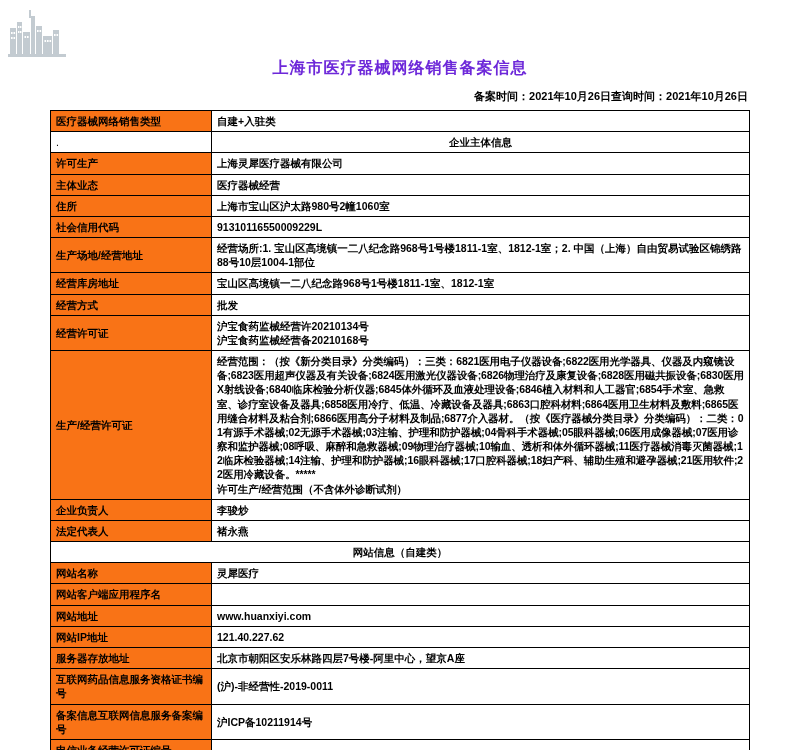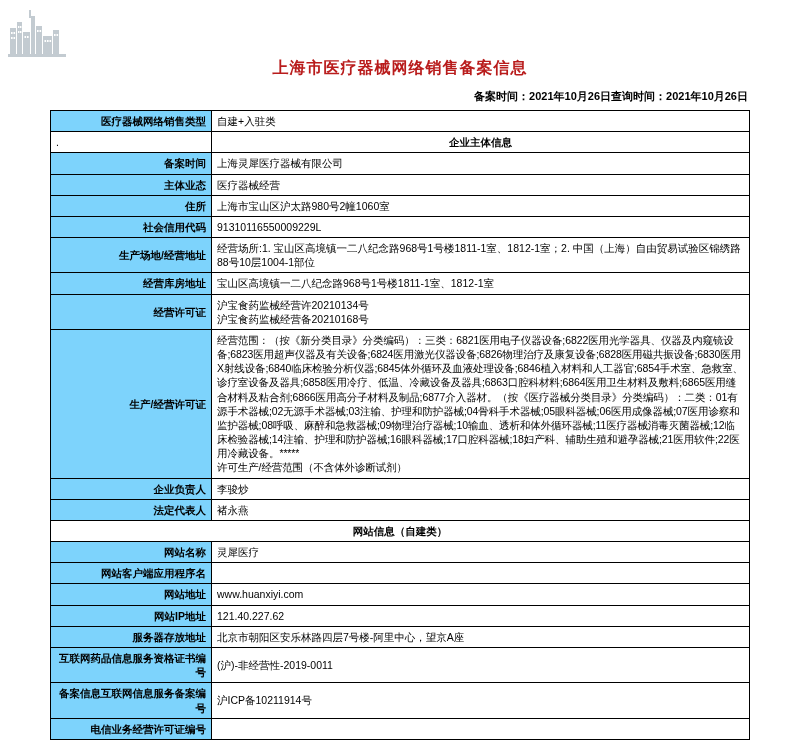--- a/index.html
+++ b/index.html
@@ -18,21 +18,21 @@
   .logo {
     position: absolute;
     left: 8px;
     top: 6px;
     width: 58px;
     height: 52px;
     opacity: 0.85;
   }
   .page-title {
     text-align: center;
-    color: #b91c1c;
+    color: #6d28d9;
     font-size: 16px;
     font-weight: bold;
     padding-top: 58px;
     letter-spacing: 1px;
   }
   .meta-row {
     display: flex;
     justify-content: flex-end;
     font-size: 11px;
     font-weight: bold;
@@ -50,31 +50,30 @@
     border: 1px solid #000;
     font-size: 10.5px;
     padding: 3px 5px;
     vertical-align: middle;
     line-height: 1.35;
     word-break: break-all;
   }
   td.label {
     width: 150px;
     font-weight: bold;
-    background: #7dd3fc;
-    text-align: right;
+    background: #f97316;
   }
   td.section {
     text-align: center;
     font-weight: bold;
     font-size: 11.5px;
     padding: 4px 0;
   }
   td.value {
-    font-weight: normal;
+    font-weight: bold;
   }
   .tiny {
     font-size: 6.6px;
     line-height: 1.18;
     letter-spacing: -0.1px;
   }
   .small-lines {
     font-size: 9px;
     line-height: 1.5;
   }
@@ -136,21 +135,21 @@
     <tr>
       <td class="label">医疗器械网络销售类型</td>
       <td class="value">自建+入驻类</td>
     </tr>
     <tr class="row-dot">
       <td>.</td>
       <td class="section">企业主体信息</td>
     </tr>
 
     <tr>
-      <td class="label">备案时间</td>
+      <td class="label">许可生产</td>
       <td class="value">上海灵犀医疗器械有限公司</td>
     </tr>
     <tr>
       <td class="label">主体业态</td>
       <td class="value">医疗器械经营</td>
     </tr>
     <tr>
       <td class="label">住所</td>
       <td class="value">上海市宝山区沪太路980号2幢1060室</td>
     </tr>
@@ -158,20 +157,24 @@
       <td class="label">社会信用代码</td>
       <td class="value">91310116550009229L</td>
     </tr>
     <tr>
       <td class="label">生产场地/经营地址</td>
       <td class="value small-lines" style="white-space:pre-line">经营场所:1. 宝山区高境镇一二八纪念路968号1号楼1811-1室、1812-1室；2. 中国（上海）自由贸易试验区锦绣路88号10层1004-1部位</td>
     </tr>
     <tr>
       <td class="label">经营库房地址</td>
       <td class="value">宝山区高境镇一二八纪念路968号1号楼1811-1室、1812-1室</td>
+    </tr>
+    <tr>
+      <td class="label">经营方式</td>
+      <td class="value">批发</td>
     </tr>
     <tr>
       <td class="label">经营许可证</td>
       <td class="value small-lines" style="white-space:pre-line">沪宝食药监械经营许20210134号
 沪宝食药监械经营备20210168号</td>
     </tr>
     <tr>
       <td class="label">生产/经营许可证</td>
       <td class="value tiny" style="white-space:pre-line">经营范围：（按《新分类目录》分类编码）：三类：6821医用电子仪器设备;6822医用光学器具、仪器及内窥镜设备;6823医用超声仪器及有关设备;6824医用激光仪器设备;6826物理治疗及康复设备;6828医用磁共振设备;6830医用X射线设备;6840临床检验分析仪器;6845体外循环及血液处理设备;6846植入材料和人工器官;6854手术室、急救室、诊疗室设备及器具;6858医用冷疗、低温、冷藏设备及器具;6863口腔科材料;6864医用卫生材料及敷料;6865医用缝合材料及粘合剂;6866医用高分子材料及制品;6877介入器材。（按《医疗器械分类目录》分类编码）：二类：01有源手术器械;02无源手术器械;03注输、护理和防护器械;04骨科手术器械;05眼科器械;06医用成像器械;07医用诊察和监护器械;08呼吸、麻醉和急救器械;09物理治疗器械;10输血、透析和体外循环器械;11医疗器械消毒灭菌器械;12临床检验器械;14注输、护理和防护器械;16眼科器械;17口腔科器械;18妇产科、辅助生殖和避孕器械;21医用软件;22医用冷藏设备。*****
 许可生产/经营范围（不含体外诊断试剂）</td>

